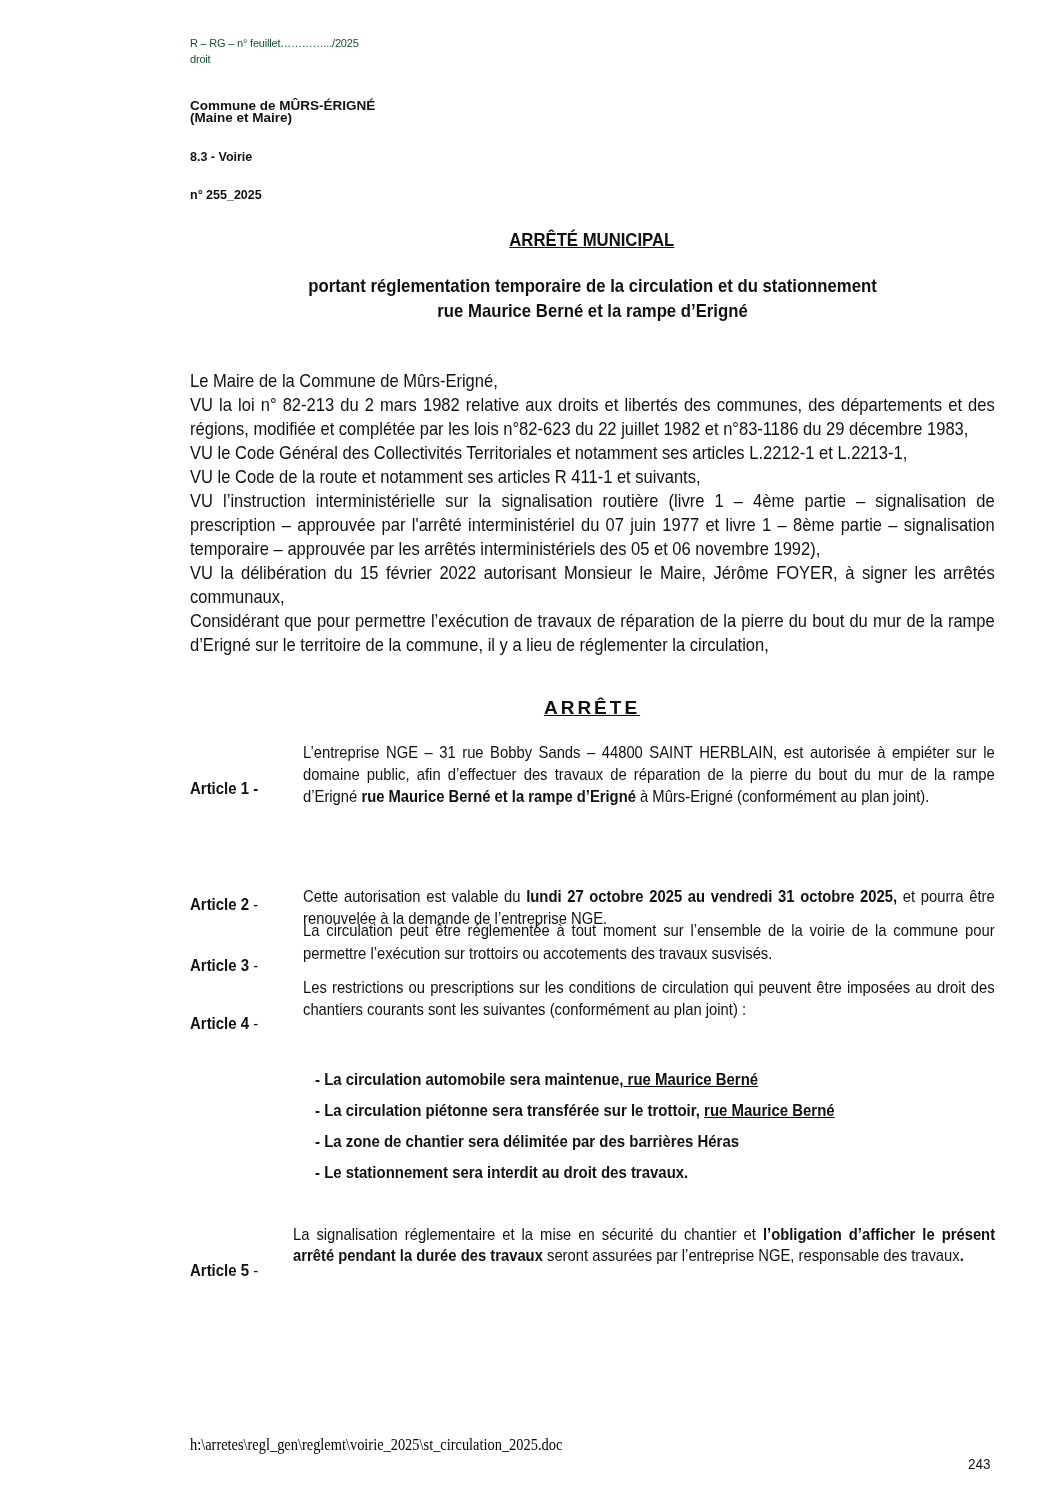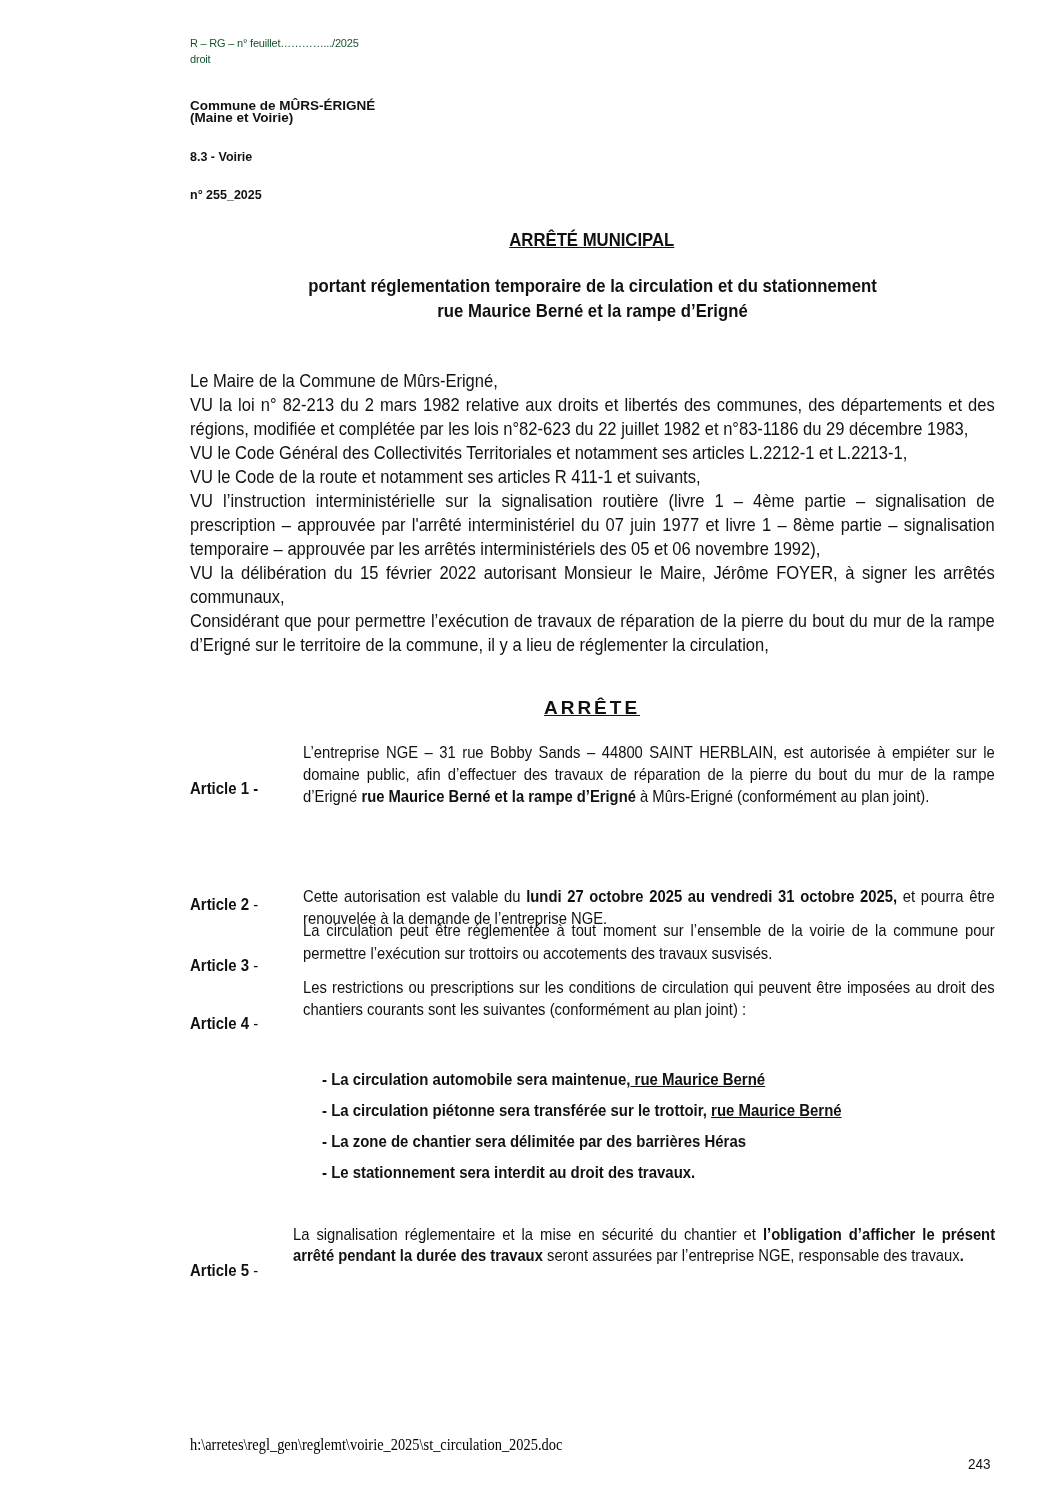--- a/index.html
+++ b/index.html
@@ -33,21 +33,21 @@
   .footer-path { font-family: "Liberation Serif", serif; font-size: 16px; color: #000000; }
   .page-num { font-family: "Liberation Sans", sans-serif; font-size: 15px; color: #111; }
 </style>
 </head>
 <body>
 
 <div class="abs hdr-small" style="left:190px; top:35px;">R – RG – n° feuillet………….../2025</div>
 <div class="abs hdr-small" style="left:190px; top:51px;">droit</div>
 
 <div class="abs hdr-bold" style="left:190px; top:86px;margin-top:10px;">Commune de MÛRS-ÉRIGNÉ</div>
-<div class="abs hdr-bold" style="left:190px; top:108px;">(Maine et Voirie)</div>
+<div class="abs hdr-bold" style="left:190px; top:108px;">(Maine et Maire)</div>
 
 <div class="abs hdr-bold" style="left:190px; top:147px; font-size:12.5px;">8.3 - Voirie</div>
 <div class="abs hdr-bold" style="left:190px; top:185px; font-size:12.5px;">n° 255_2025</div>
 
 <div class="abs" style="left:0; width:1184px; top:229px; text-align:center;">
   <span style="display:inline-block; font-size:19px; font-weight:bold; text-decoration:underline; transform:scaleX(0.88);">ARRÊTÉ MUNICIPAL</span>
 </div>
 
 <div class="abs subtitle" style="left:190px; width:805px; top:273px;">
   <div style="transform:scaleX(0.88); transform-origin:center top;">
@@ -101,21 +101,21 @@
 
 <div class="abs article-label" style="left:190px; top:977px;">
   <span style="display:inline-block; transform:scaleX(0.88); transform-origin:0 0;"><span>Article 4</span><span class="dash"> -</span></span>
 </div>
 <div class="abs article-body" style="left:303px; width:692px; top:977px;">
   <div style="width:795px; transform:scaleX(0.87); transform-origin:0 0;">
     <span>Les restrictions ou prescriptions sur les conditions de circulation qui peuvent être imposées au droit des chantiers courants sont les suivantes (conformément au plan joint) :</span>
   </div>
 </div>
 
-<div class="abs" style="left:322px; top:1069px;">
+<div class="abs" style="left:315px; top:1069px;">
   <div style="transform:scaleX(0.88); transform-origin:0 0;">
     <div class="bullet" style="height:31px;">
       <span>- La circulation automobile sera maintenue</span><span class="u">,</span><span class="u"> rue Maurice Berné</span>
     </div>
     <div class="bullet" style="height:31px;">
       <span>- La circulation piétonne sera transférée sur le trottoir</span><span>, </span><span class="u">rue Maurice Berné</span>
     </div>
     <div class="bullet" style="height:31px;">
       <span>- La zone de chantier sera délimitée par des barrières Héras</span>
     </div>

